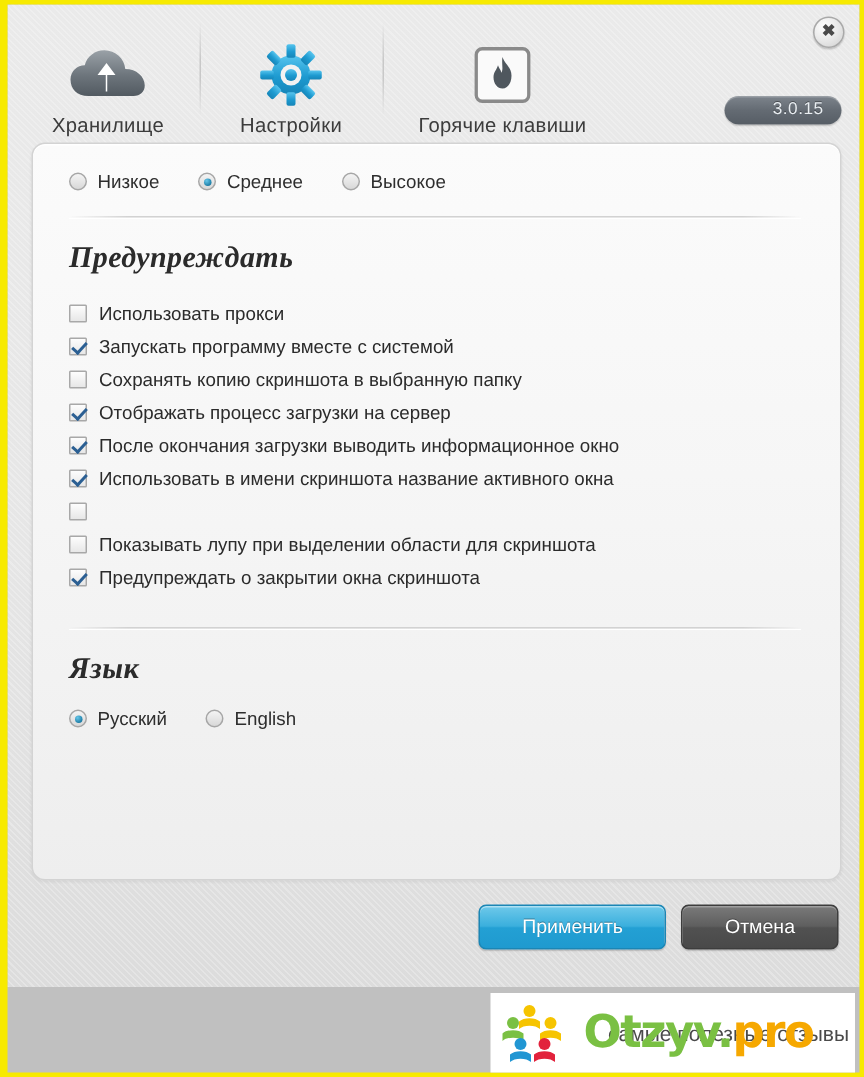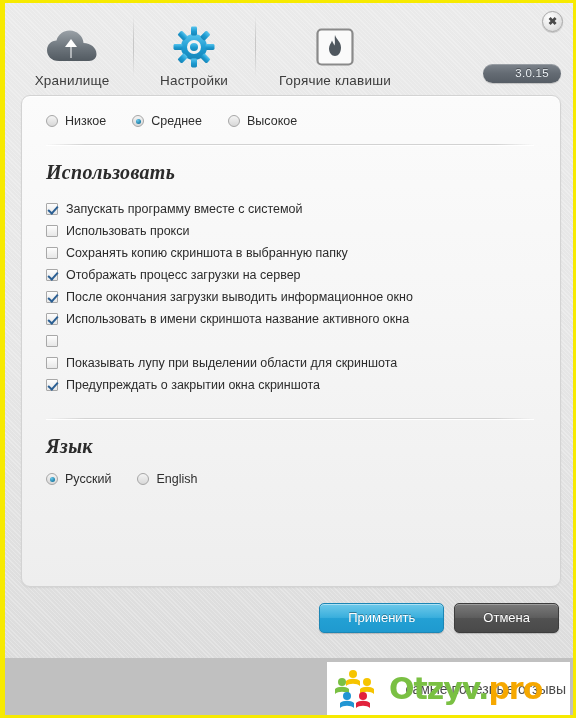--- a/index.html
+++ b/index.html
@@ -46,22 +46,22 @@
     padding-left: 6px;
     display: flex;
     align-items: flex-start;
   }
   .tool-item {
     width: 122px;
     height: 88px;
     display: flex;
     flex-direction: column;
     align-items: center;
-    justify-content: flex-start;
-    padding-top: 24px;
+    justify-content: flex-end;
+    padding-top: 0;
     box-sizing: border-box;
     position: relative;
     cursor: pointer;
   }
   .tool-item + .tool-item::before {
     content: "";
     position: absolute;
     left: 0; top: 12px;
     width: 1px; height: 62px;
     background: linear-gradient(180deg, rgba(180,180,180,0) 0%, #c8c8c8 40%, #c8c8c8 60%, rgba(180,180,180,0) 100%);
@@ -376,30 +376,30 @@
         <span class="lbl">Среднее</span>
       </div>
       <div class="radio-opt">
         <span class="radio-box"></span>
         <span class="lbl">Высокое</span>
       </div>
     </div>
 
     <div class="divider"></div>
 
-    <h2 class="section-title" style="margin-top:16px;">Использовать</h2>
+    <h2 class="section-title" style="margin-top:16px;">Предупреждать</h2>
 
     <div class="check-list">
+      <div class="check-row">
+        <span class="check-box"></span>
+        <span class="lbl">Использовать прокси</span>
+      </div>
       <div class="check-row">
         <span class="check-box checked"></span>
         <span class="lbl">Запускать программу вместе с системой</span>
-      </div>
-      <div class="check-row">
-        <span class="check-box"></span>
-        <span class="lbl">Использовать прокси</span>
       </div>
       <div class="check-row">
         <span class="check-box"></span>
         <span class="lbl">Сохранять копию скриншота в выбранную папку</span>
       </div>
       <div class="check-row">
         <span class="check-box checked"></span>
         <span class="lbl">Отображать процесс загрузки на сервер</span>
       </div>
       <div class="check-row">

